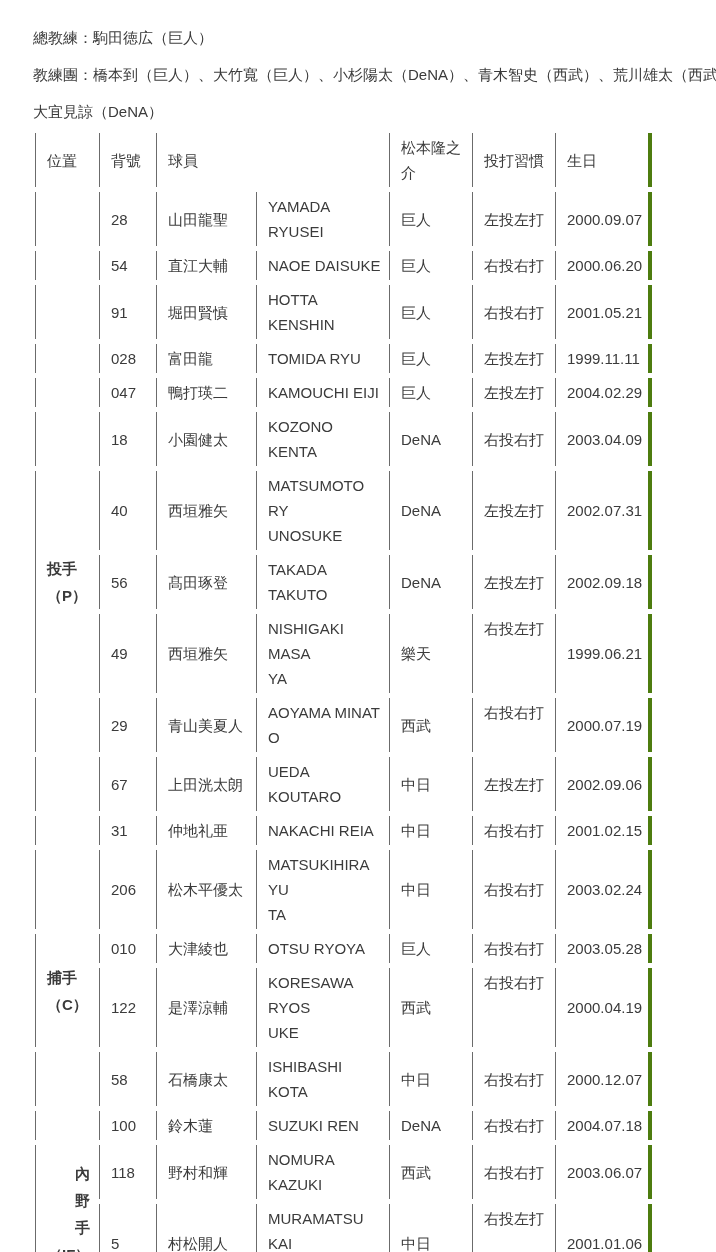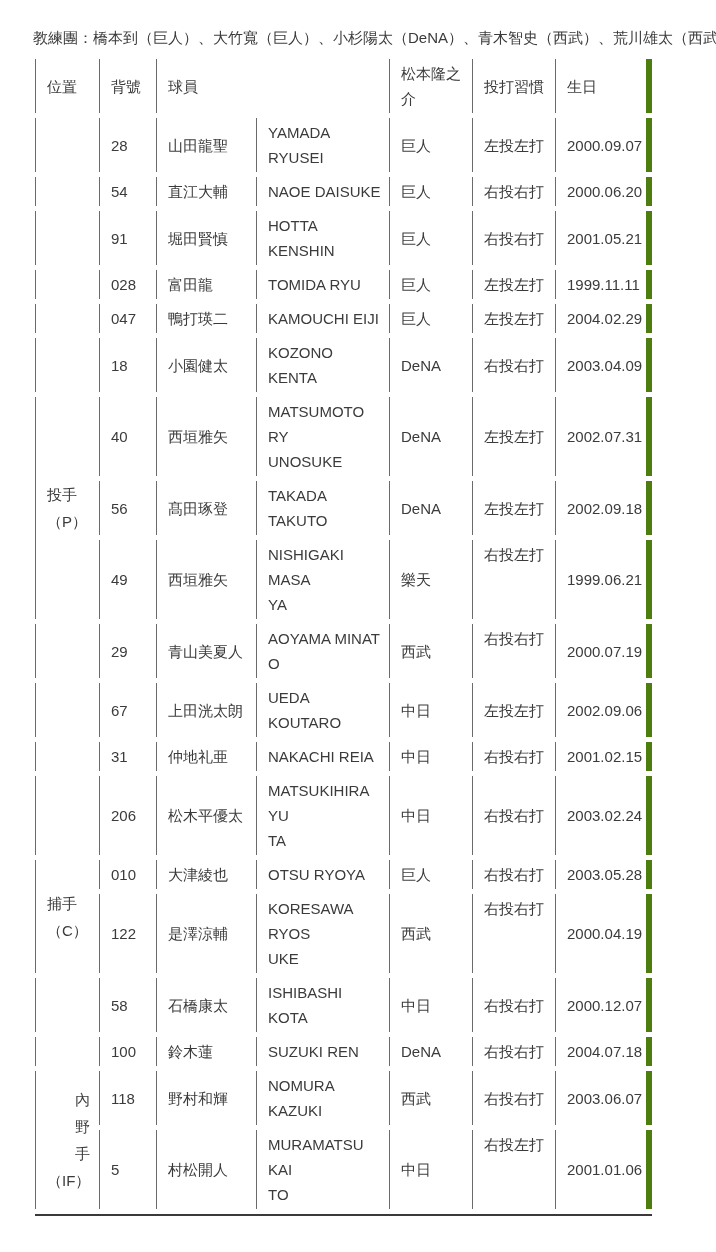--- a/index.html
+++ b/index.html
@@ -4,31 +4,33 @@
 <style>
   html,body{margin:0;padding:0;width:716px;height:1252px;overflow:hidden;background:#ffffff;}
   .page{padding:12px 0 0 33px;font-family:"Liberation Sans","DejaVu Sans",sans-serif;color:#3b3b3b;font-size:15px;}
   .title{font-weight:700;line-height:22px;margin-top:2px;}
   .meta-line{margin-top:15px;line-height:22px;}
   .clip{white-space:nowrap;overflow:hidden;width:683px;}
   table.roster{border-collapse:separate;border-spacing:0 5px;table-layout:fixed;width:617px;
                margin:5px 0 0 2px;border-bottom:2px solid #3a3a3a;}
   th,td{border-left:1px solid #6b6b6b;padding:2px 4px 2px 11px;font-weight:400;text-align:left;
         vertical-align:middle;line-height:25px;font-size:15px;overflow:hidden;}
-  .last{border-right:6px solid #4d7c0f;}
+  .last{border-right:4px solid #4d7c0f;}
   .en-name{white-space:pre-line;}
   .bats-top{vertical-align:top;}
-  .pos-line{line-height:27px;}
+  .pos-line{line-height:27px;font-weight:bold;}
   .spread{letter-spacing:4px;margin-left:28px;}
 </style>
 </head>
 <body>
 
 <div class="page">
+  <div class="meta-line">總教練：駒田徳広（巨人）</div>
   <div class="meta-line clip">教練團：橋本到（巨人）、大竹寬（巨人）、小杉陽太（DeNA）、青木智史（西武）、荒川雄太（西武）、森越</div>
+  <div class="meta-line">大宜見諒（DeNA）</div>
 
   <table class="roster">
     <colgroup>
       <col style="width:64px">
         <col style="width:57px">
         <col style="width:100px">
       <col style="width:133px">
         <col style="width:83px">
         <col style="width:83px">
         <col style="width:97px">

